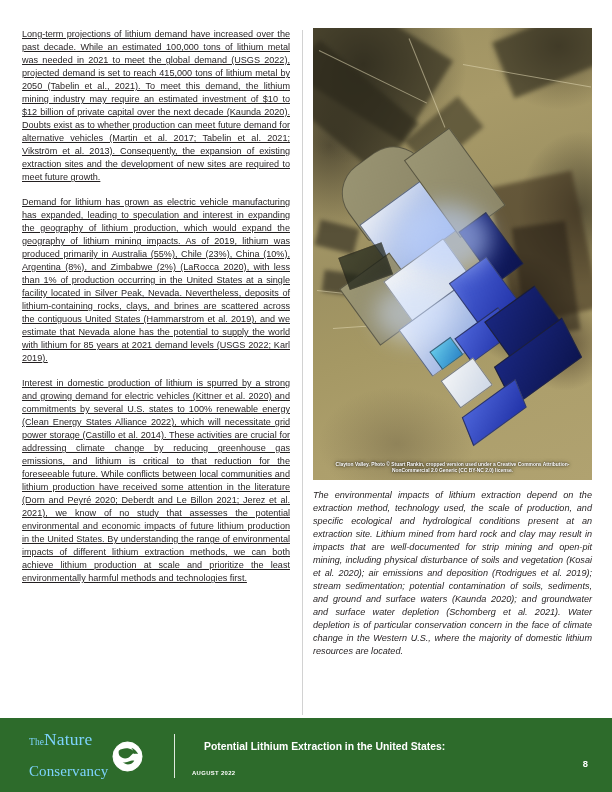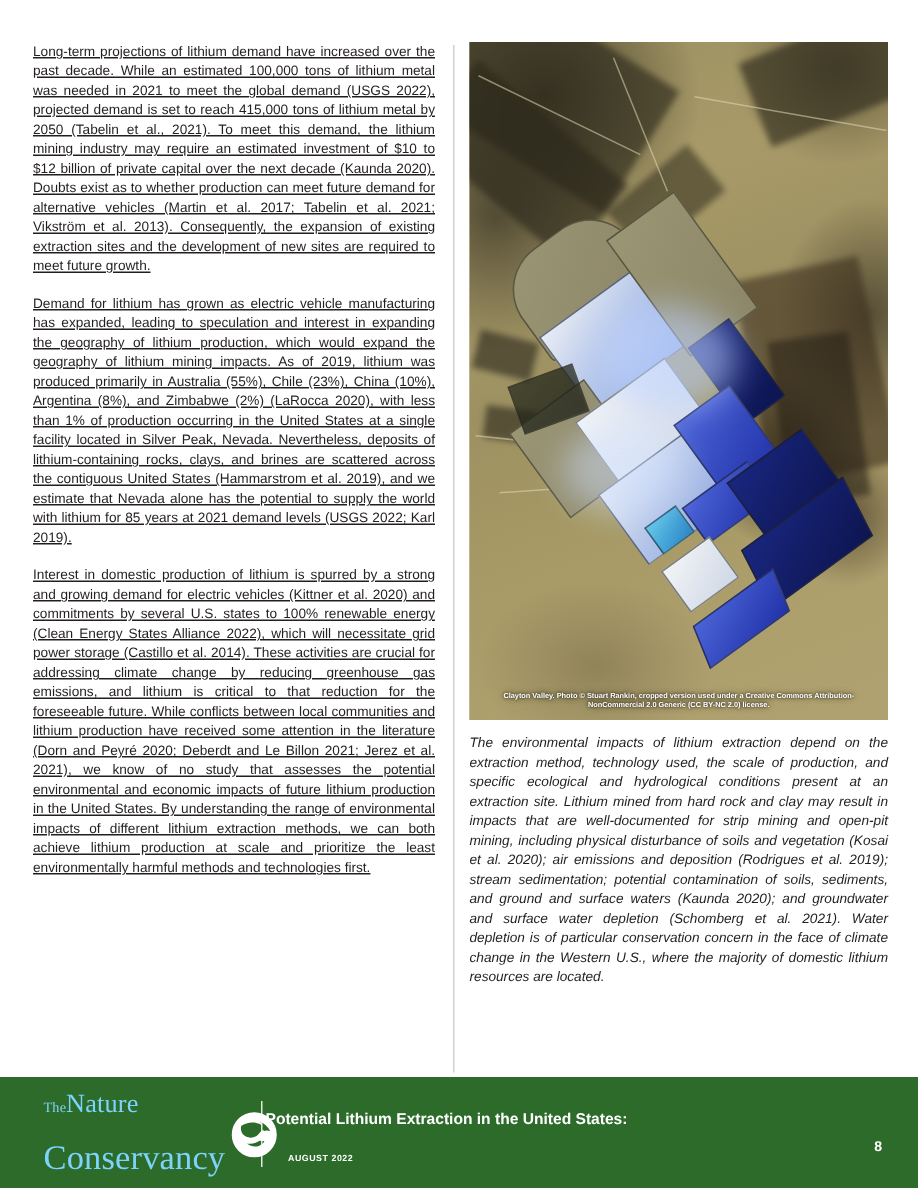--- a/index.html
+++ b/index.html
@@ -155,37 +155,37 @@
   }
   .logo-words {
     font-family: "Liberation Serif", serif;
     color: #7dd3fc;
     line-height: 0.96;
     letter-spacing: .1px;
   }
   .logo-l1 { font-size: 11px; }
   .logo-l1 .the { font-size: 9.5px; }
   .logo-l1 .nature { font-size: 17.5px; }
-  .logo-l2 { font-size: 23px; margin-top: 16px; }
+  .logo-l2 { font-size: 15px; margin-top: 16px; }
   .globe {
     position: relative;
     width: 31px; height: 31px;
     margin-left: 4px;
     margin-top: 2px;
     flex: none;
   }
   .footer-rule {
     position: absolute;
     left: 174px; top: 16px;
     width: 1px; height: 44px;
     background: rgba(255,255,255,0.85);
   }
   .footer-title {
     position: absolute;
-    left: 177px; top: 22px;
+    left: 204px; top: 22px;
     width: 360px;
     color: #ffffff;
     font-size: 10.4px;
     font-weight: bold;
     line-height: 13.2px;
   }
   .footer-date {
     position: absolute;
     left: 192px; top: 52px;
     color: #ffffff;

